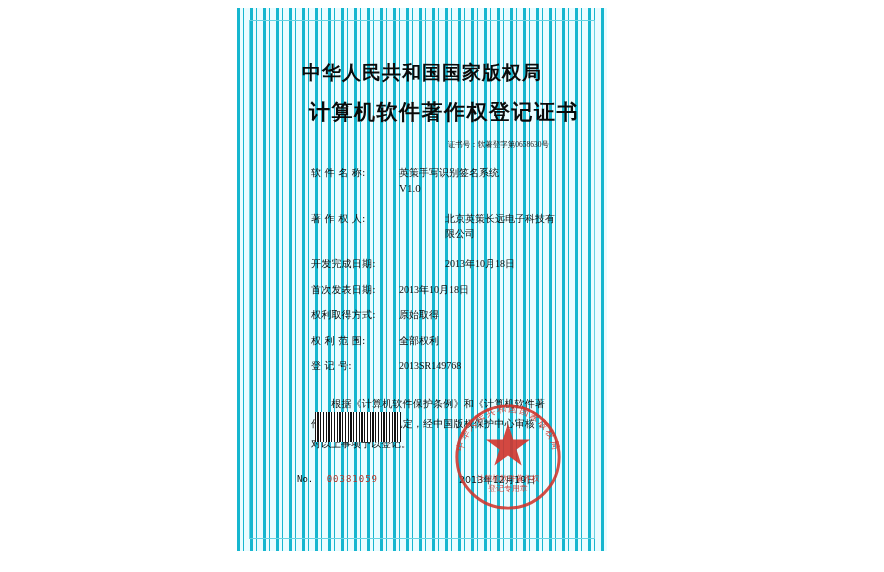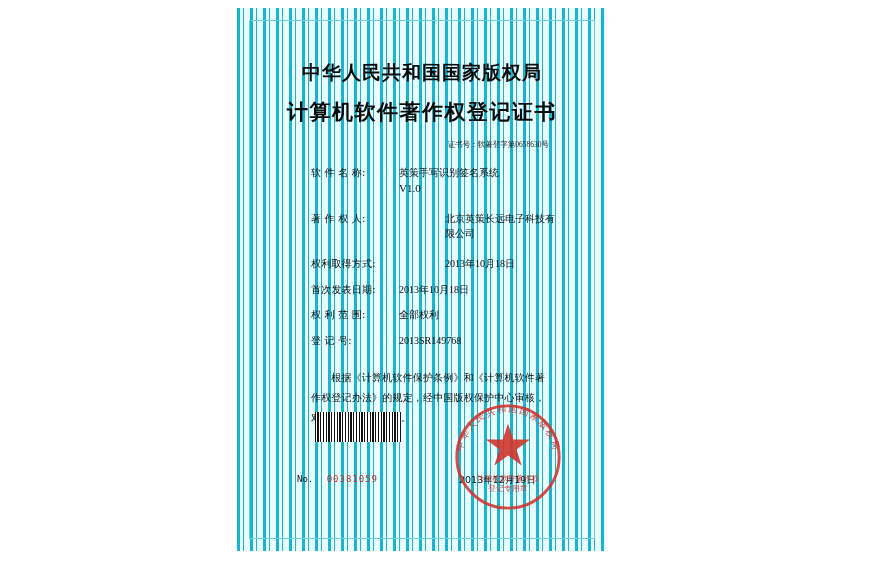--- a/index.html
+++ b/index.html
@@ -80,21 +80,21 @@
 
   .title-1 {
     text-align: center;
     font-family: "DejaVu Sans", sans-serif;
     font-size: 19px;
     font-weight: bold;
     color: #0a0a0a;
     letter-spacing: 1px;
   }
   .title-2 {
-    text-align: center;
+    text-align: right;
     font-family: "DejaVu Sans", sans-serif;
     font-size: 21px;
     font-weight: bold;
     color: #0a0a0a;
     letter-spacing: 1.5px;
     margin-top: 12px;
   }
   .cert-no {
     text-align: right;
     font-family: Liberation Serif, serif;
@@ -290,29 +290,33 @@
           <span class="sub">V1.0</span>
         </div>
       </div>
 
       <div class="row gap-top">
         <div class="label">著 作 权 人:</div>
         <div class="value">北京英策长远电子科技有限公司</div>
       </div>
 
       <div class="row gap-top">
-        <div class="label">权利取得方式:</div>
+        <div class="label">开发完成日期:</div>
         <div class="value">2013年10月18日</div>
       </div>
 
       <div class="row">
         <div class="label">首次发表日期:</div>
         <div class="value">2013年10月18日</div>
       </div>
 
+      <div class="row">
+        <div class="label">权利取得方式:</div>
+        <div class="value">原始取得</div>
+      </div>
 
       <div class="row">
         <div class="label">权 利 范 围:</div>
         <div class="value">全部权利</div>
       </div>
 
       <div class="row">
         <div class="label">登 记 号:</div>
         <div class="value">2013SR149768</div>
       </div>

